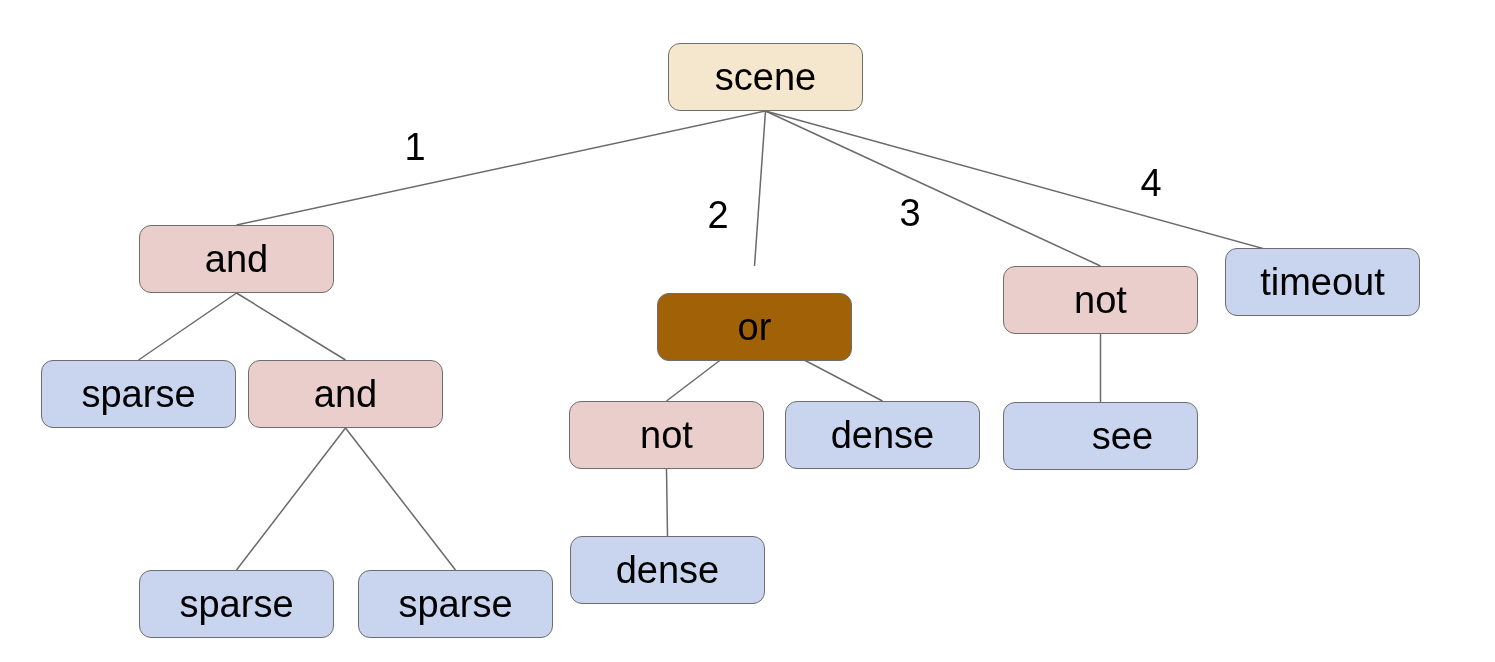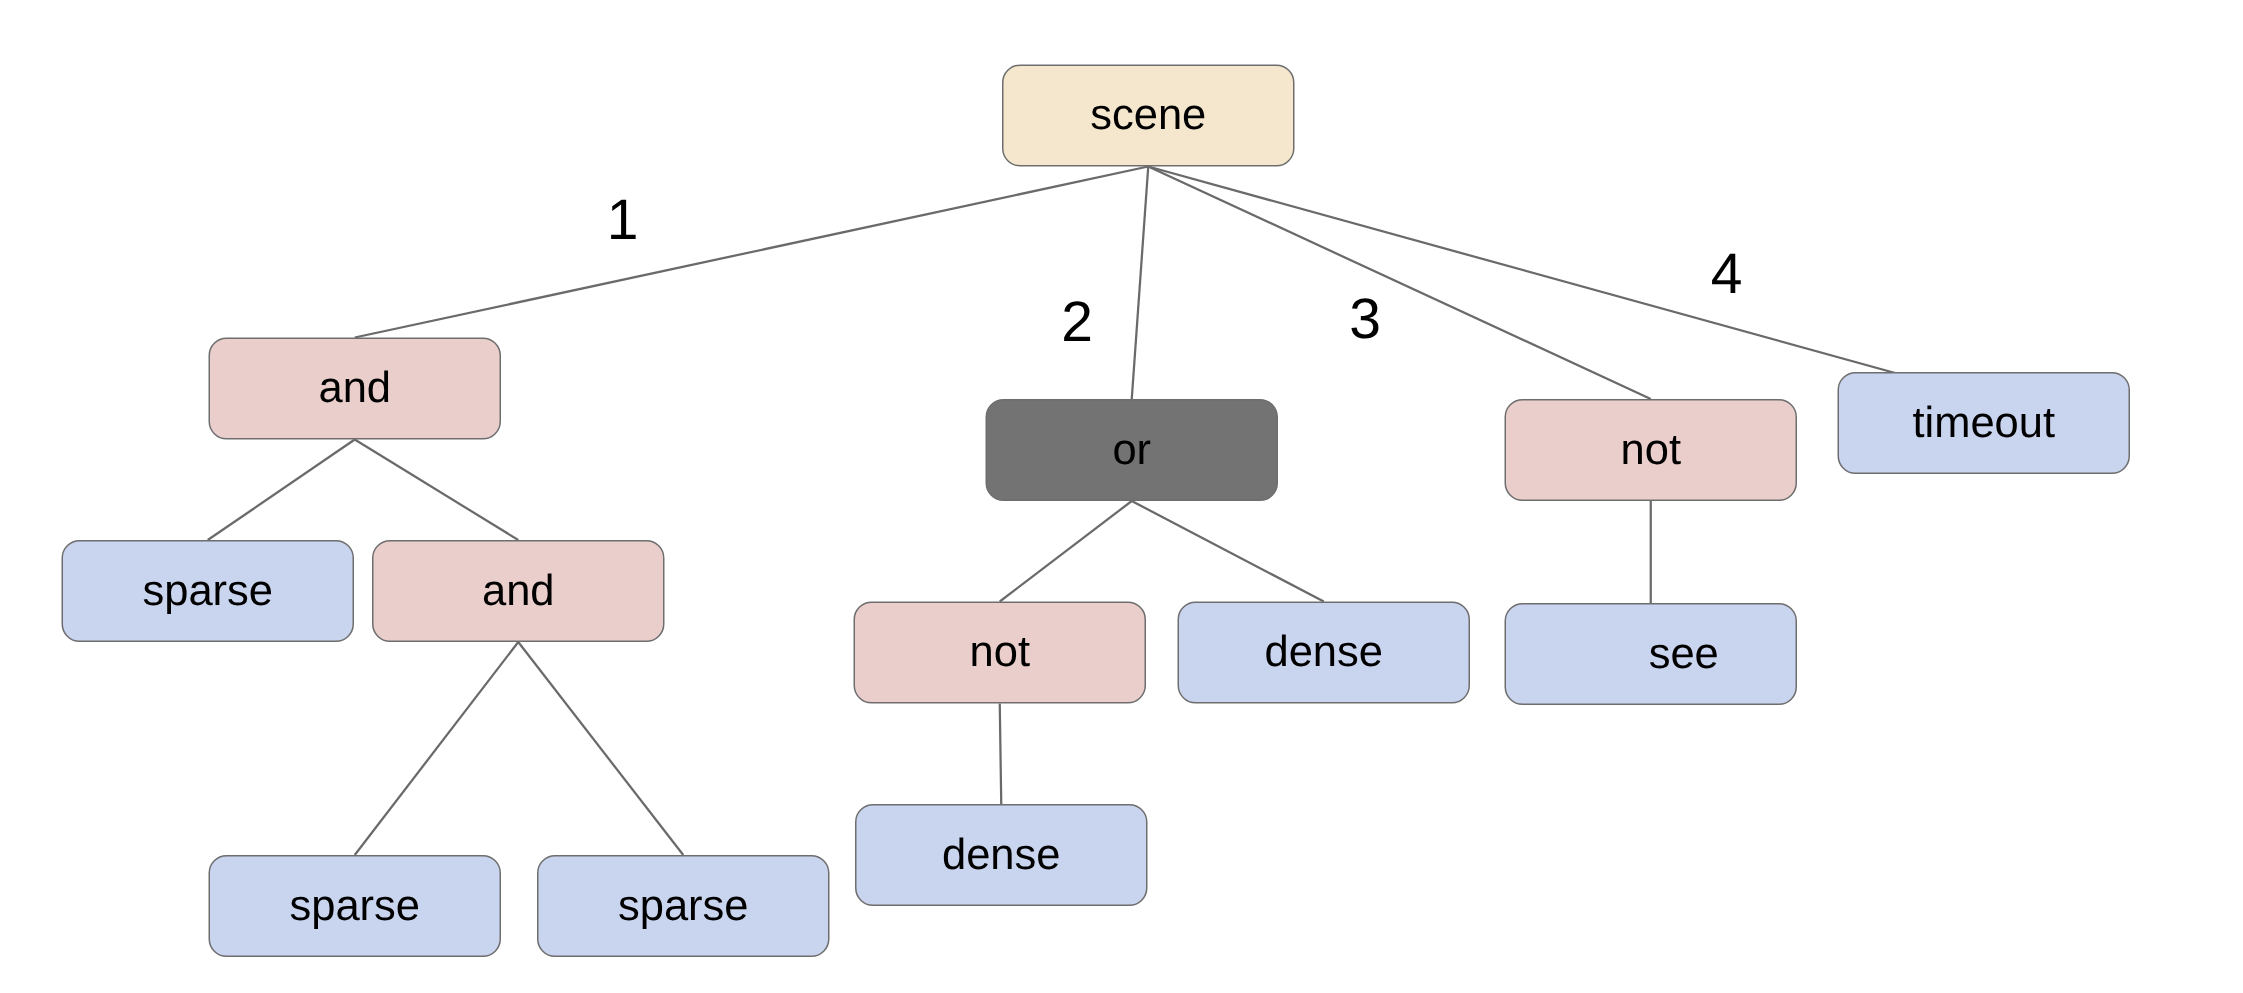--- a/index.html
+++ b/index.html
@@ -25,21 +25,21 @@
   .node {
     position: absolute;
     width: 195px;
     height: 68px;
     box-sizing: border-box;
     border: 1.5px solid #6e6e6e;
     border-radius: 12px;
     display: flex;
     align-items: center;
     justify-content: center;
-    font-size: 29px;
+    font-size: 38px;
     line-height: 1;
     color: #000000;
     white-space: nowrap;
   }
   .edge-label {
     position: absolute;
     width: 44px;
     height: 44px;
     display: flex;
     align-items: center;
@@ -84,21 +84,21 @@
       <line x1="754.5" y1="334" x2="666.5" y2="401" stroke="#6a6a6a" stroke-width="1.5"></line>
       <line x1="754.5" y1="334" x2="882.5" y2="401" stroke="#6a6a6a" stroke-width="1.5"></line>
       <line x1="666.5" y1="469" x2="667.5" y2="536" stroke="#6a6a6a" stroke-width="1.5"></line>
       <line x1="1100.5" y1="334" x2="1100.5" y2="402" stroke="#6a6a6a" stroke-width="1.5"></line>
     </svg>
 
   <div class="node" id="n-scene" style="background: rgb(245, 231, 205); border-color: rgb(110, 110, 110); color: rgb(0, 0, 0);">scene</div>
 
   <div class="node" id="n-and-1" style="background: rgb(233, 206, 204); border-color: rgb(110, 110, 110); color: rgb(0, 0, 0);">and</div>
 
-  <div class="node" id="n-or-1" style="background: #737373; border-color: rgb(110, 110, 110); color: rgb(0, 0, 0);">or</div>
+  <div class="node" id="n-or-1" style="background: #a16207; border-color: rgb(110, 110, 110); color: rgb(0, 0, 0); margin-top: 27px;">or</div>
 
   <div class="node" id="n-not-1" style="background: rgb(233, 206, 204); border-color: rgb(110, 110, 110); color: rgb(0, 0, 0);">not</div>
 
   <div class="node" id="n-timeout-1" style="background: rgb(201, 212, 238); border-color: rgb(110, 110, 110); color: rgb(0, 0, 0);">timeout</div>
 
   <div class="node" id="n-sparse-1" style="background: rgb(201, 212, 238); border-color: rgb(110, 110, 110); color: rgb(0, 0, 0);">sparse</div>
 
   <div class="node" id="n-and-2" style="background: rgb(233, 206, 204); border-color: rgb(110, 110, 110); color: rgb(0, 0, 0);">and</div>
 
   <div class="node" id="n-not-2" style="background: rgb(233, 206, 204); border-color: rgb(110, 110, 110); color: rgb(0, 0, 0);">not</div>

